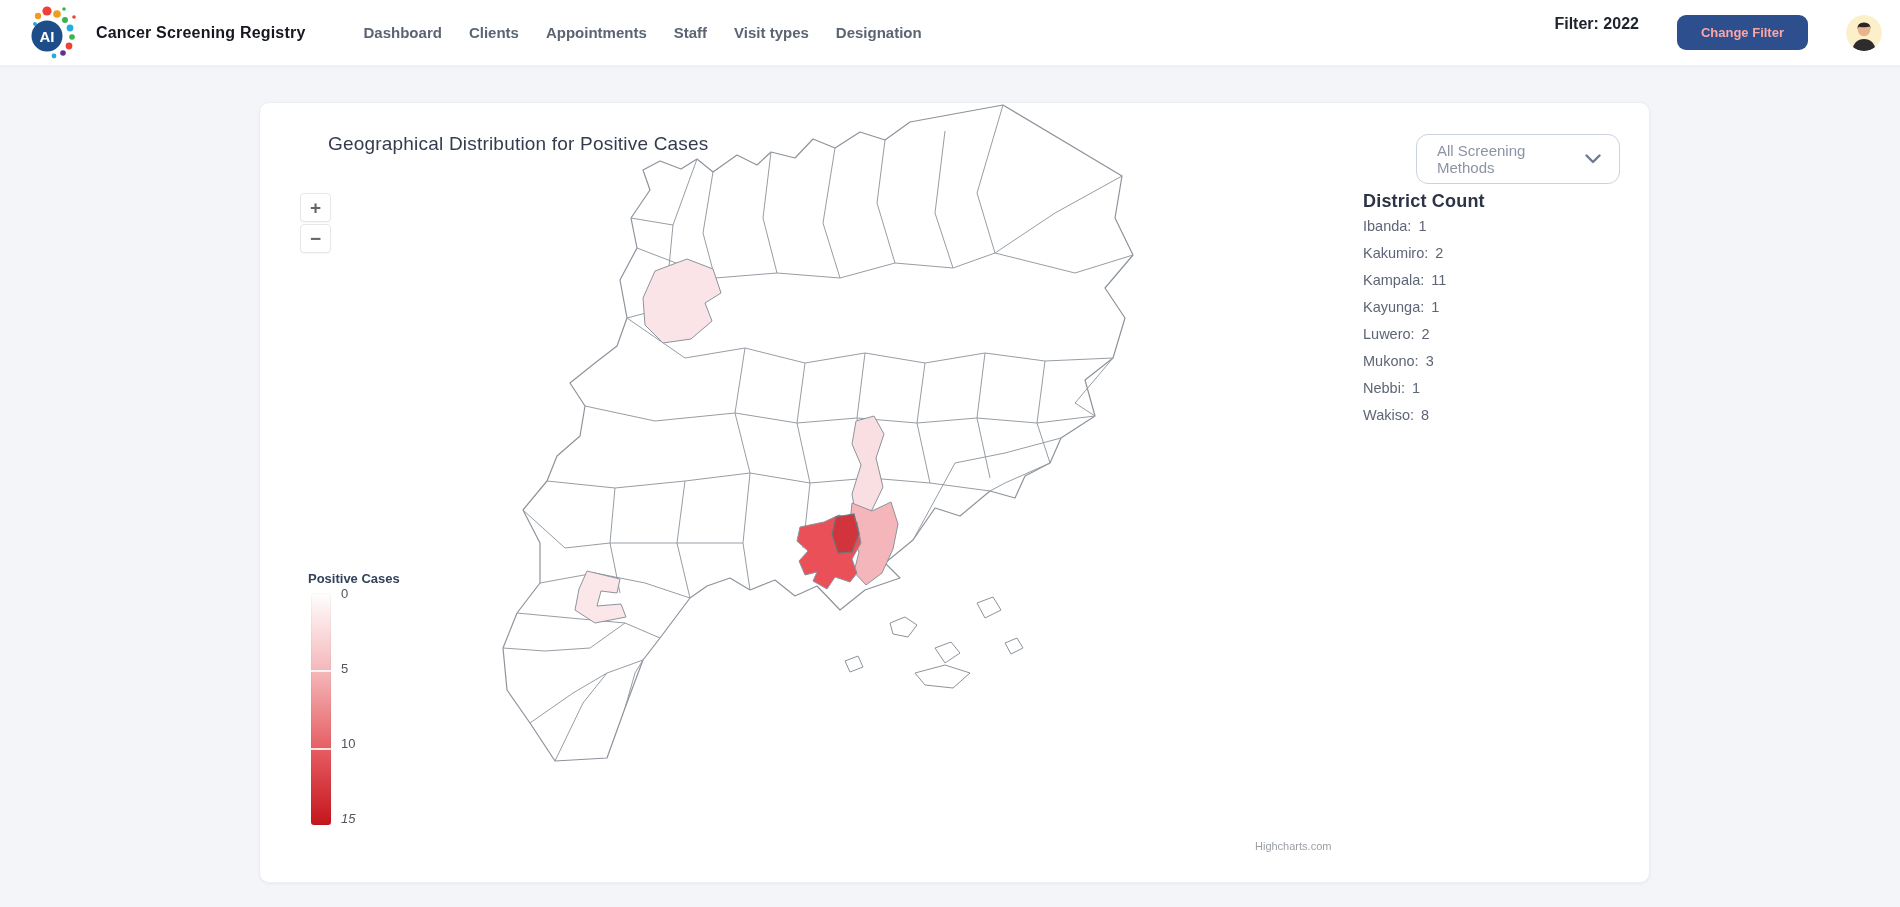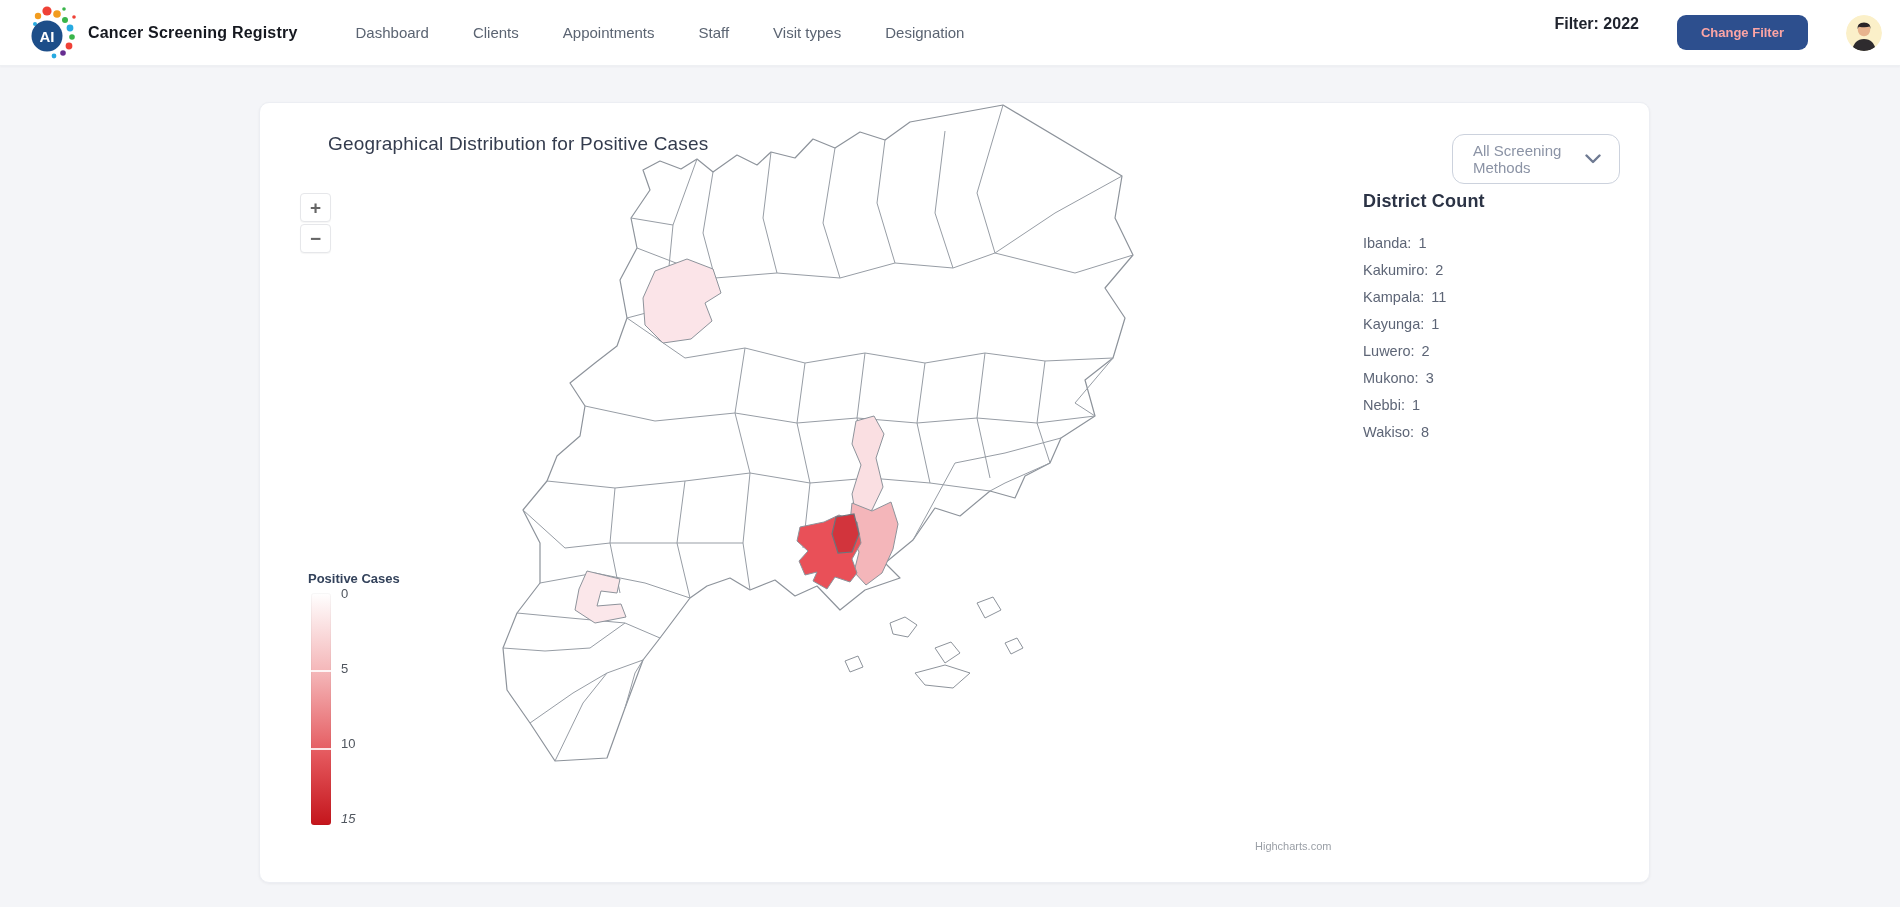--- a/index.html
+++ b/index.html
@@ -13,23 +13,23 @@
 
   
   .topbar {
     height: 66px; background: #ffffff;
     display: flex; align-items: center;
     padding: 0 18px 0 20px;
     border-bottom: 1px solid #eef0f3;
     box-shadow: 0 1px 2px rgba(16,24,40,.04);
     position: relative; z-index: 5;
   }
-  .brand { display: flex; align-items: center; gap: 12px; }
+  .brand { display: flex; align-items: center; gap: 20px; }
   .brand-title { font-size: 16px; font-weight: 600; color: #15181f; letter-spacing: .2px; }
-  .main-nav { display: flex; align-items: flex-end; gap: 44px; margin-left: 58px; }
+  .main-nav { display: flex; align-items: flex-end; gap: 27px; margin-left: 58px; font-weight: bold; }
   .nav-link { font-size: 15px; color: #5b6472; text-decoration: none; cursor: pointer; }
   .top-right { margin-left: auto; display: flex; align-items: flex-start; gap: 38px; }
   .filter-label { font-size: 16px; font-weight: 600; color: #20242e; }
   .change-filter-btn {
     background: #2d4f8e; color: #fca5a5; border: none; cursor: pointer;
     font-family: inherit; font-size: 13px; font-weight: 700;
     padding: 10px 24px; border-radius: 9px;
   }
   .avatar { width: 36px; height: 36px; border-radius: 50%; overflow: hidden; cursor: pointer; flex: 0 0 auto; }
 
@@ -43,21 +43,21 @@
     border: 1px solid #eceef3;
     border-radius: 10px;
     box-shadow: 0 1px 3px rgba(16,24,40,.05);
   }
   .card-title {
     position: absolute; left: 28px; top: 30px;
     font-size: 19px; font-weight: 500; color: #343c4e; letter-spacing: .2px; margin-left: 40px;
   }
   .dropdown {
     position: absolute; top: 31px; right: 29px;
-    width: 168px; height: 50px;
+    width: 204px; height: 50px;
     border: 1px solid #ccd2dd; border-radius: 12px;
     display: flex; align-items: center; justify-content: space-between;
     padding: 0 18px 0 20px; cursor: pointer; background: #fff;
   }
   .dropdown-label { font-size: 15px; color: #8b93a5; }
 
   
   .map-svg { position: absolute; left: 45px; top: 0px; width: 1030px; height: 680px; }
   .zoom-controls { position: absolute; left: 40px; top: 90px; display: flex; flex-direction: column; gap: 2px; z-index: 3; }
   .zoom-btn {
@@ -85,21 +85,21 @@
   .legend-tick:nth-of-type(3) { top: 143px; }
   .legend-tick:nth-of-type(4) { top: 218px; font-style: italic; }
   .credits {
     position: absolute; left: 995px; top: 737px;
     font-size: 11px; color: #9a9fa6; text-decoration: none; cursor: pointer;
   }
 
   
   .district-panel { position: absolute; left: 1103px; top: 88px; width: 270px; }
   .dc-heading { font-size: 18px; font-weight: 600; color: #2b3345; letter-spacing: .2px; }
-  .dc-list { list-style: none; margin-top: 17px; }
+  .dc-list { list-style: none; }
   .dc-item { height: 27px; display: flex; align-items: center; gap: 7px; font-size: 14.5px; color: #5d6576; }
   .dc-value { color: #5d6576; }
 
   svg text { font-family: "Liberation Sans", sans-serif; }
 </style>
 </head>
 <body>
 
 <header class="topbar">
   <div class="brand">

